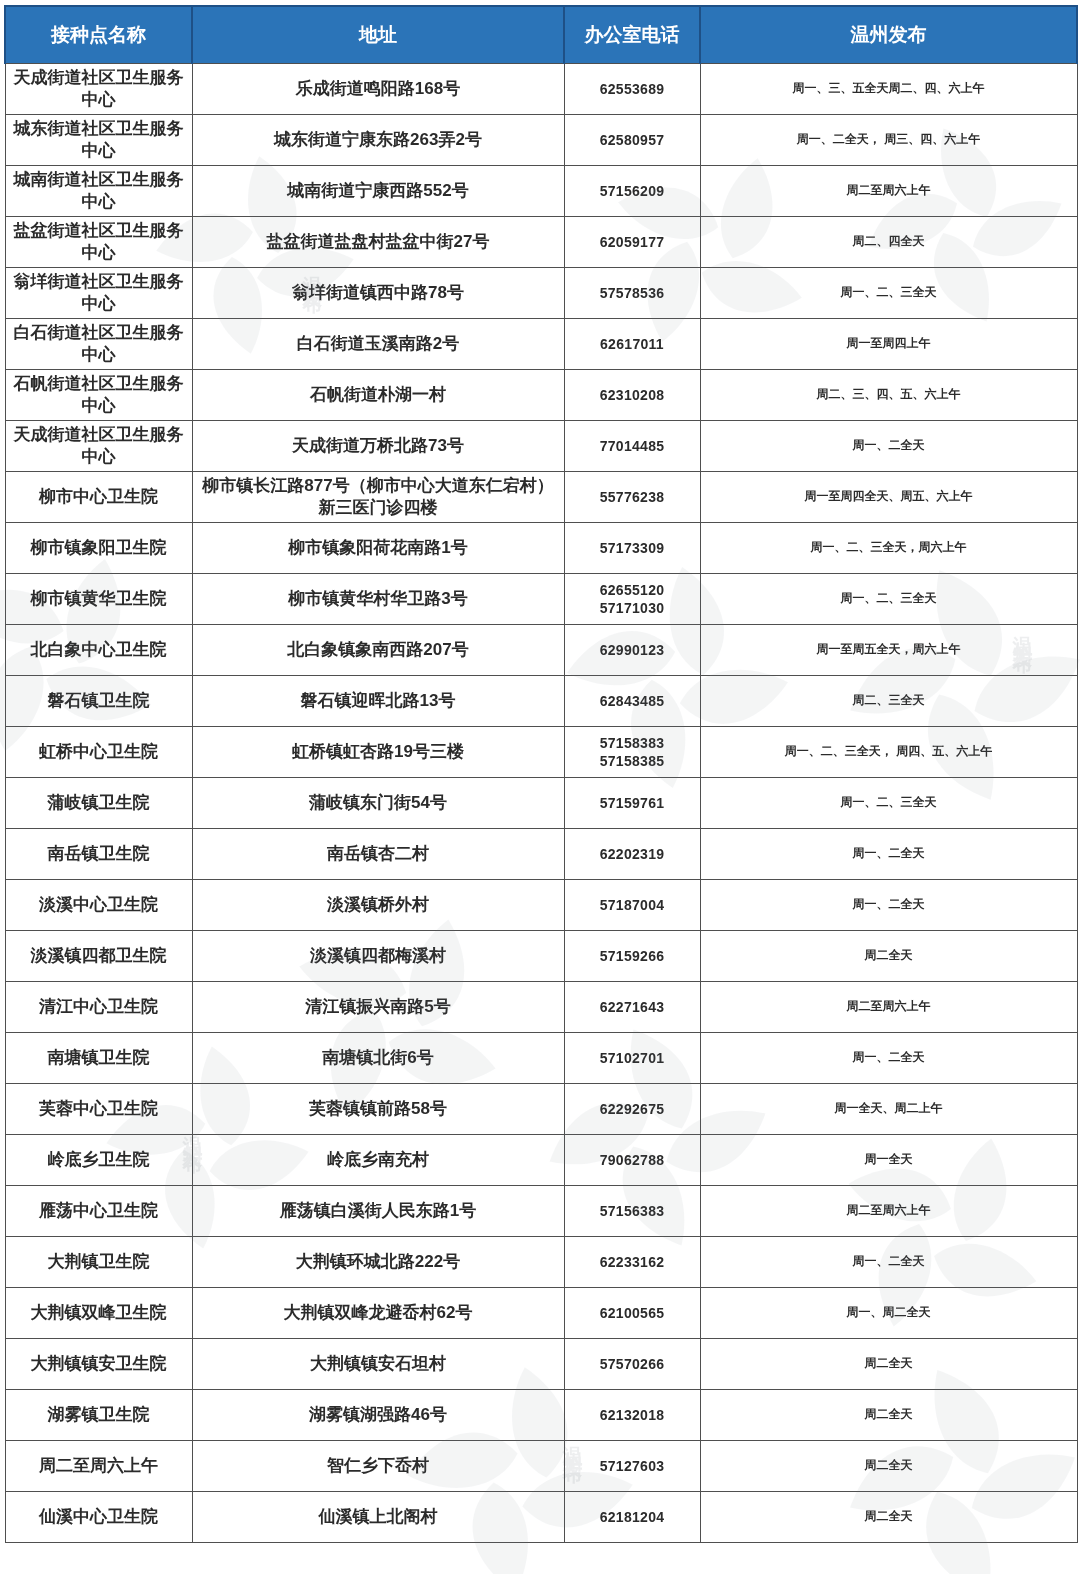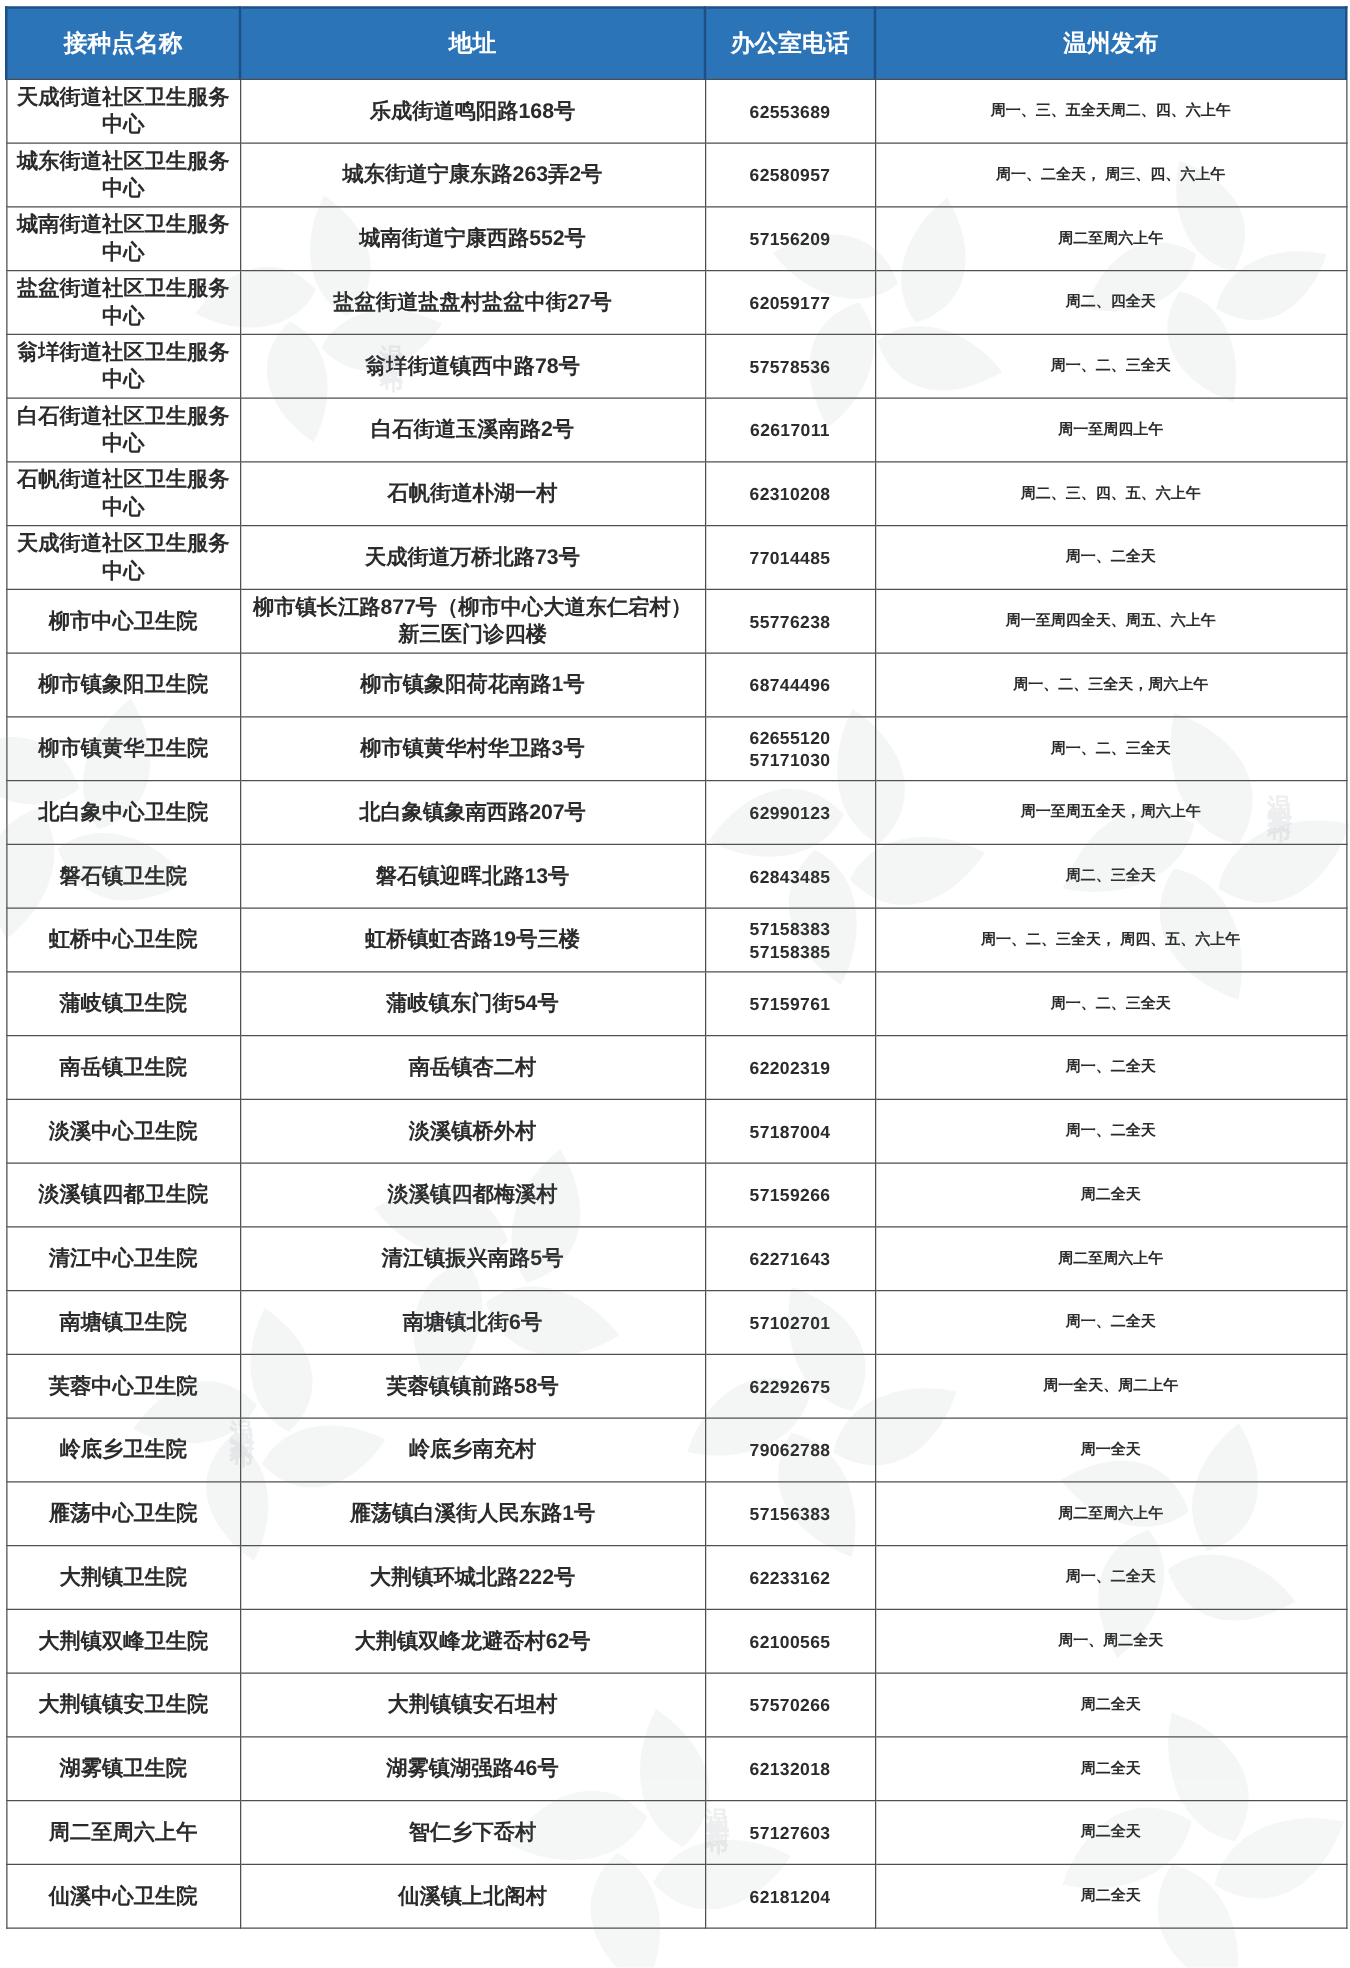--- a/index.html
+++ b/index.html
@@ -185,21 +185,21 @@
           </td>
     <td class="time-cell">周一至周四全天、周五、六上午</td>
   </tr>
 
   <tr>
     <td class="name-cell">柳市镇象阳卫生院</td>
     <td class="addr-cell">
             <div>柳市镇象阳荷花南路1号</div>
           </td>
     <td class="phone-cell">
-            <div>68744496</div>
+            <div>57173309</div>
           </td>
     <td class="time-cell">周一、二、三全天，周六上午</td>
   </tr>
 
 
   <tr>
     <td class="name-cell">柳市镇黄华卫生院</td>
     <td class="addr-cell">
             <div>柳市镇黄华村华卫路3号</div>
           </td>

